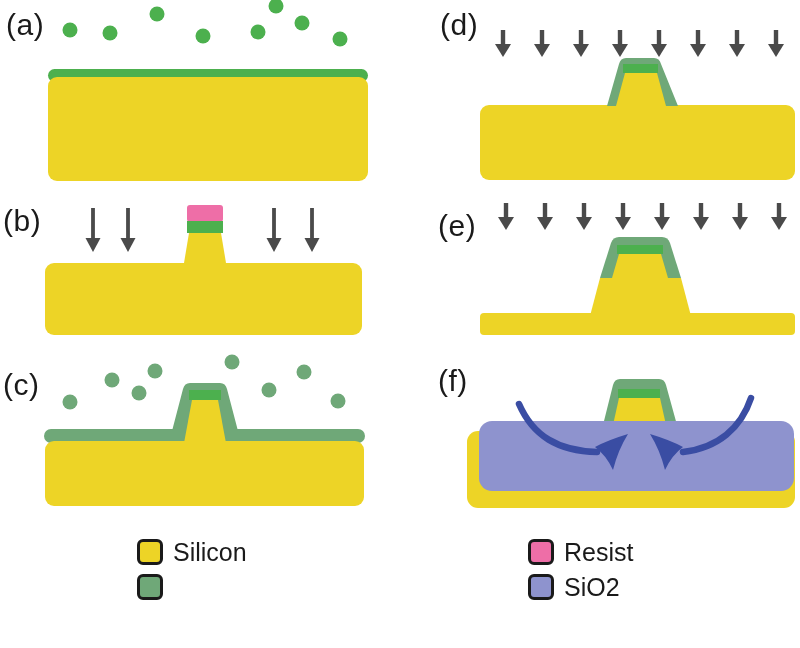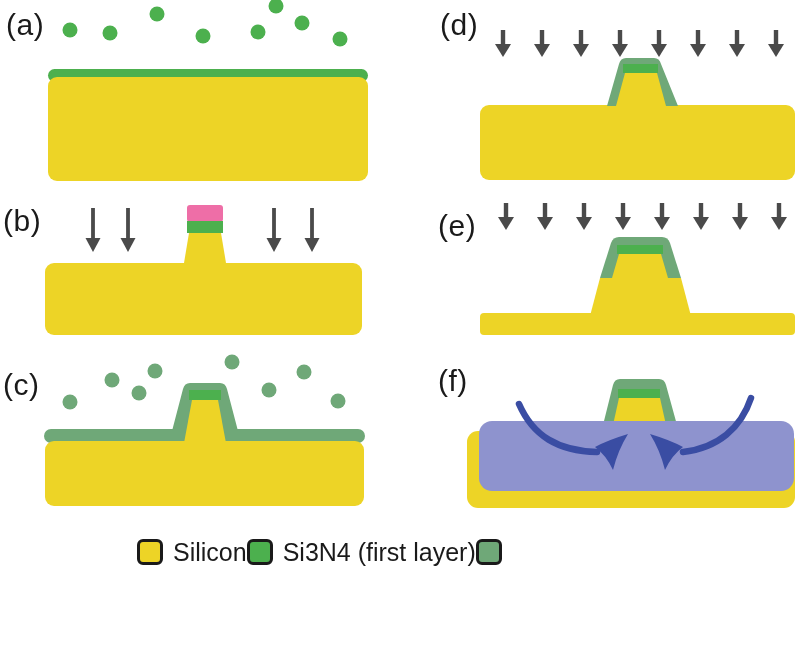--- a/index.html
+++ b/index.html
@@ -13,21 +13,21 @@
   .panel-label {
     position:absolute; font-size:30px; line-height:1;
     color:var(--text,#1a1a1a); letter-spacing:0.5px;
   }
   .lbl-a { left:6px;   top:10px;  }
   .lbl-b { left:3px;   top:206px; }
   .lbl-c { left:3px;   top:370px; }
   .lbl-d { left:440px; top:10px;  }
   .lbl-e { left:438px; top:211px; }
   .lbl-f { left:438px; top:366px; }
-  .legend-col { position:absolute; display:flex; flex-direction:row; }
+  .legend-col { position:absolute; display:flex; flex-direction:column; gap:7px; }
   .legend-left  { left:137px; top:538px; }
   .legend-right { left:528px; top:538px; }
   .legend-row { display:flex; align-items:center; gap:10px; height:28px; }
   .swatch {
     width:20px; height:20px; flex:0 0 auto;
     border:3.5px solid var(--swatch-border,#1a1a1a);
     border-radius:6px;
   }
   .legend-label { font-size:25px; line-height:1; color:var(--text,#1a1a1a); white-space:nowrap; }
   
@@ -161,23 +161,27 @@
   <div class="panel-label lbl-d">(d)</div>
   <div class="panel-label lbl-e">(e)</div>
   <div class="panel-label lbl-f">(f)</div>
 
   <div class="legend-col legend-left">
     <div class="legend-row">
       <span class="swatch" style="background: rgb(237, 212, 38);"></span>
       <span class="legend-label">Silicon</span>
     </div>
     <div class="legend-row">
-      <span class="swatch" style="background: rgb(76, 176, 78);"></span>
-      <span class="legend-label">Si3N4 (first layer)</span>
-    </div>
-    <div class="legend-row">
       <span class="swatch" style="background: rgb(111, 168, 120);"></span>
     </div>
   </div>
   <div class="legend-col legend-right">
+    <div class="legend-row">
+      <span class="swatch" style="background: rgb(238, 110, 167);"></span>
+      <span class="legend-label">Resist</span>
+    </div>
+    <div class="legend-row">
+      <span class="swatch" style="background: rgb(142, 147, 206);"></span>
+      <span class="legend-label">SiO2</span>
+    </div>
   </div>
 
 </div>
 
 </body></html>

